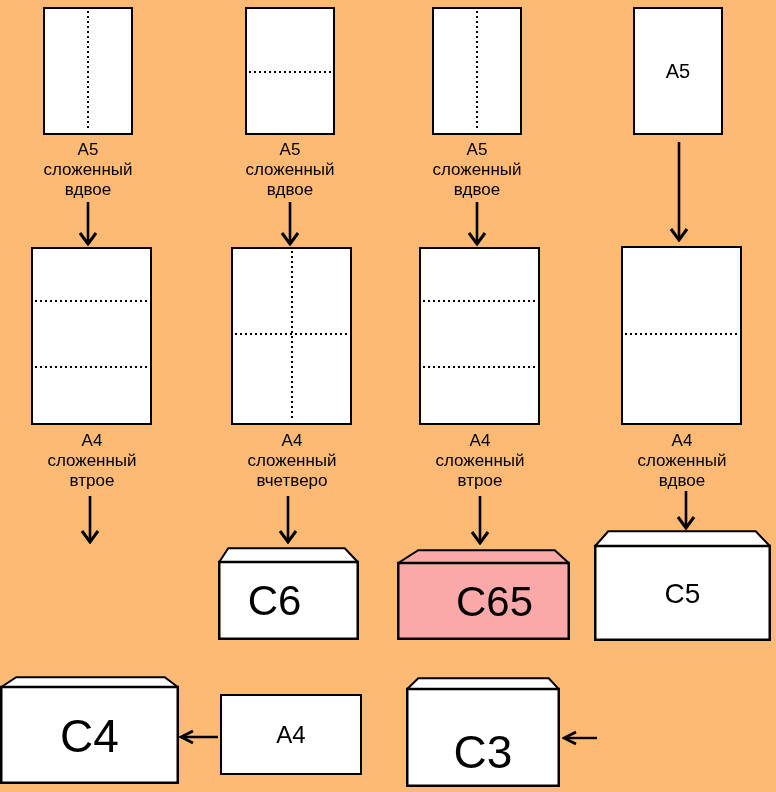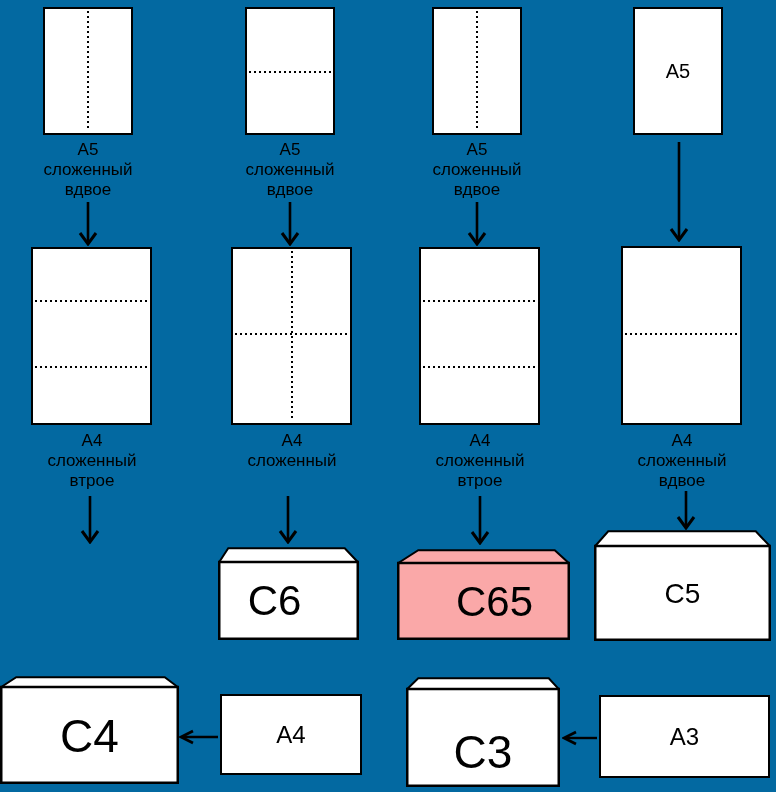--- a/index.html
+++ b/index.html
@@ -1,17 +1,17 @@
 <!DOCTYPE html>
 <html><head>
 <meta charset="utf-8">
 <style>
   html,body{margin:0;padding:0;background:#ffffff;}
   .canvas{
-    position:relative;width:776px;height:792px;background:#0369a1;
+    position:relative;width:776px;height:792px;background:#fdba74;
     font-family:"Liberation Sans",sans-serif;color:#000;overflow:hidden;
   }
   .paper{
     position:absolute;background:#ffffff;border:2.5px solid #000;
     box-sizing:border-box;display:flex;align-items:center;justify-content:center;
   }
   .fold-v{
     position:absolute;top:2px;bottom:2px;left:50%;width:2px;margin-left:-1px;
     background:repeating-linear-gradient(180deg,#000 0 2px,transparent 2px 5px);
   }
@@ -108,20 +108,21 @@
   </div>
 
   <div class="caption" style="left:12px;top:431px;width:160px">
     <span class="cap-line">A4</span>
     <span class="cap-line">сложенный</span>
     <span class="cap-line">втрое</span>
   </div>
   <div class="caption" style="left:212px;top:431px;width:160px">
     <span class="cap-line">A4</span>
     <span class="cap-line">сложенный</span>
+    <span class="cap-line">вчетверо</span>
   </div>
   <div class="caption" style="left:400px;top:431px;width:160px">
     <span class="cap-line">A4</span>
     <span class="cap-line">сложенный</span>
     <span class="cap-line">втрое</span>
   </div>
   <div class="caption" style="left:602px;top:431px;width:160px">
     <span class="cap-line">A4</span>
     <span class="cap-line">сложенный</span>
     <span class="cap-line">вдвое</span>
@@ -204,17 +205,14 @@
     <div class="env-label" style="top:12px;font-size:46px">C3</div>
   </div>
 
   <div class="arrow" style="left:562px;top:730px">
     <svg width="36" height="16">
         <line x1="35" y1="8" x2="4" y2="8" stroke="#000" stroke-width="2.4"></line>
         <polyline points="14,2 2,8 14,14" fill="none" stroke="#000" stroke-width="2.8"></polyline>
       </svg>
   </div>
 
-  <div class="paper" style="left:599px;top:695px;width:171px;height:83px">
-    <span class="sheet-label-lg">A3</span>
-  </div>
 
 </div>
 
 </body></html>

